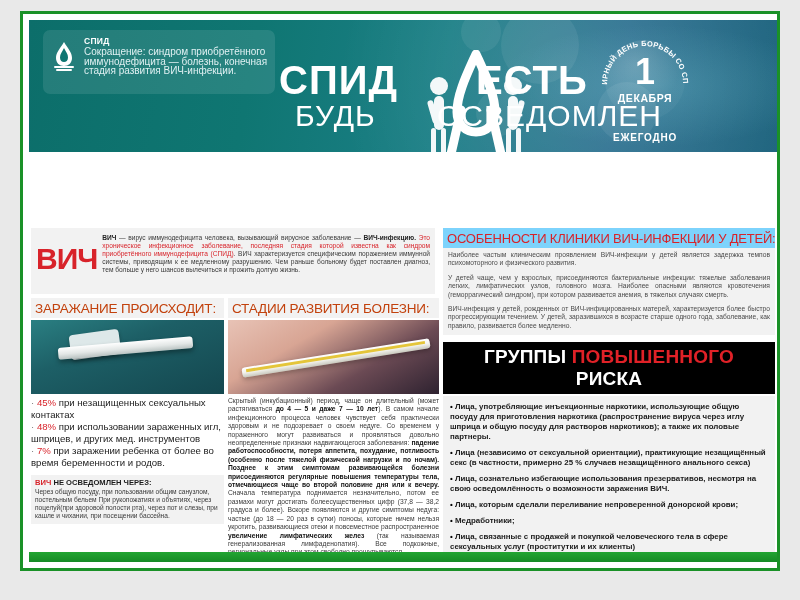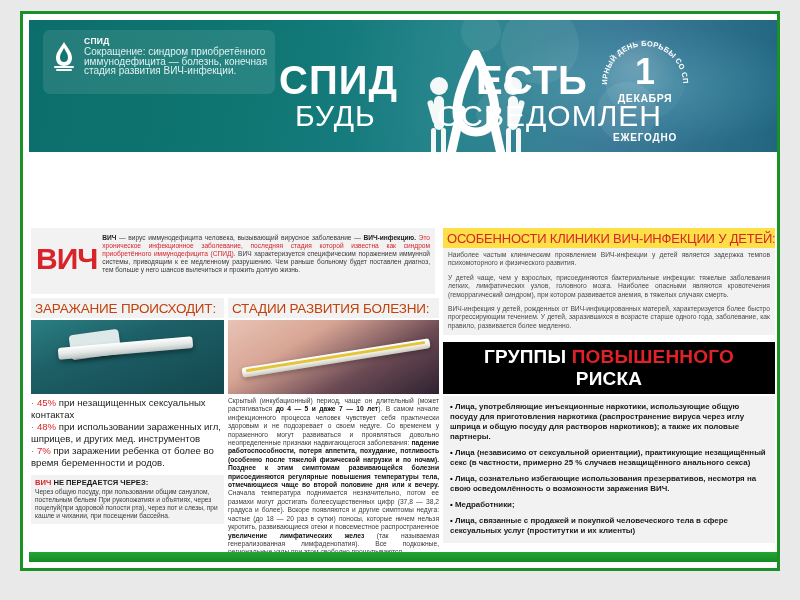--- a/index.html
+++ b/index.html
@@ -188,21 +188,21 @@
   .notpass .np-body{font-size:6.6px;line-height:8.3px;color:#3a3a3a;}
 
   .stage-text{
     margin-top:3px;font-size:6.7px;line-height:8.4px;color:#3a3a3a;text-align:justify;
   }
   .stage-text b{color:#111;}
 
   
   .kids-head{
     font-size:13px;color:#d8232a;letter-spacing:-.2px;white-space:nowrap;
-    background:#fde047;padding:3px 4px 2px 4px;
+    background:#7dd3fc;padding:3px 4px 2px 4px;
   }
   .kids-body{background:#f2f2f2;padding:3px 5px 5px 5px;}
   .kids-p{font-size:6.7px;line-height:8.4px;color:#4a4a4a;text-align:justify;margin-bottom:6px;}
   .kids-p:last-child{margin-bottom:0;}
 
   .risk-head{
     margin-top:7px;background:#000000;padding:4px 6px;text-align:center;
     font-size:19px;font-weight:bold;color:#ffffff;letter-spacing:.2px;
   }
   .risk-head .hl{color:#e02127;}
@@ -310,21 +310,21 @@
           <span class="dash">·</span> <span class="pct">48%</span>
           <span>при использовании зараженных игл, шприцев, и других мед. инструментов</span>
         </div>
         <div class="bl">
           <span class="dash">·</span> <span class="pct">7%</span>
           <span>при заражении ребенка от более во время беременности и родов.</span>
         </div>
       </div>
       <div class="notpass">
         <div class="np-title">
-          <span class="red">ВИЧ</span><span> НЕ ПЕРЕДАЕТСЯ ЧЕРЕЗ:</span>
+          <span class="red">ВИЧ</span><span> НЕ ОСВЕДОМЛЕН ЧЕРЕЗ:</span>
         </div>
         <div class="np-body">Через общую посуду, при пользовании общим санузлом, постельным бельем При рукопожатиях и объятиях, через поцелуй(при здоровой полости рта), через пот и слезы, при кашле и чихании, при посещении бассейна.</div>
       </div>
     </div>
 
     <div class="col-mid" style="top:70px;">
       <div class="sec-head">СТАДИИ РАЗВИТИЯ БОЛЕЗНИ:</div>
       <div class="photo thermo"></div>
       <div class="stage-text">Скрытый (инкубационный) период, чаще он длительный (может растягиваться <b>до 4 — 5 и даже 7 — 10 лет</b>). В самом начале инфекционного процесса человек чувствует себя практически здоровым и не подозревает о своем недуге. Со временем у пораженного могут развиваться и проявляться довольно неопределенные признаки надвигающегося заболевания: <b>падение работоспособности, потеря аппетита, похудание, потливость (особенно после тяжелой физической нагрузки и по ночам). Позднее к этим симптомам развивающейся болезни присоединяются регулярные повышения температуры тела, отмечающиеся чаще во второй половине дня или к вечеру.</b> Сначала температура поднимается незначительно, потом ее размахи могут достигать болеесущественных цифр (37,8 — 38,2 градуса и более). Вскоре появляются и другие симптомы недуга: частые (до 18 — 20 раз в сутки) поносы, которые ничем нельзя укротить, развивающиеся отеки и повсеместное распространенное <b>увеличение лимфатических желез</b> (так называемая генерализованная лимфаденопатия). Все подкожные, региональные узлы при этом свободно прощупываются.</div>
     </div>
@@ -336,20 +336,21 @@
         <div class="kids-p">У детей чаще, чем у взрослых, присоединяются бактериальные инфекции: тяжелые заболевания легких, лимфатических узлов, головного мозга. Наиболее опасными являются кровотечения (геморрагический синдром), при котором развивается анемия, в тяжелых случаях смерть.</div>
         <div class="kids-p">ВИЧ-инфекция у детей, рожденных от ВИЧ-инфицированных матерей, характеризуется более быстро прогрессирующим течением. У детей, заразившихся в возрасте старше одного года, заболевание, как правило, развивается более медленно.</div>
       </div>
 
       <div class="risk-head"><span>ГРУППЫ </span><span class="hl">ПОВЫШЕННОГО</span><span> РИСКА</span></div>
 
       <div class="risk-list">
         <div class="rli"><span class="bt">•</span> <span>Лица, употребляющие инъекционные наркотики, использующие общую посуду для приготовления наркотика (распространение вируса через иглу шприца и общую посуду для растворов наркотиков); а также их половые партнеры.</span></div>
         <div class="rli"><span class="bt">•</span> <span>Лица (независимо от сексуальной ориентации), практикующие незащищённый секс (в частности, примерно 25 % случаев незащищённого анального секса)</span></div>
         <div class="rli"><span class="bt">•</span> <span>Лица, сознательно избегающие использования презервативов, несмотря на свою осведомлённость о возможности заражения ВИЧ.</span></div>
+        <div class="rli"><span class="bt">•</span> <span>Лица, которым сделали переливание непроверенной донорской крови;</span></div>
         <div class="rli"><span class="bt">•</span> <span>Медработники;</span></div>
         <div class="rli"><span class="bt">•</span> <span>Лица, связанные с продажей и покупкой человеческого тела в сфере сексуальных услуг (проститутки и их клиенты)</span></div>
       </div>
     </div>
   </div>
 
   <div class="botbar"></div>
 </div>
 
 </body></html>

